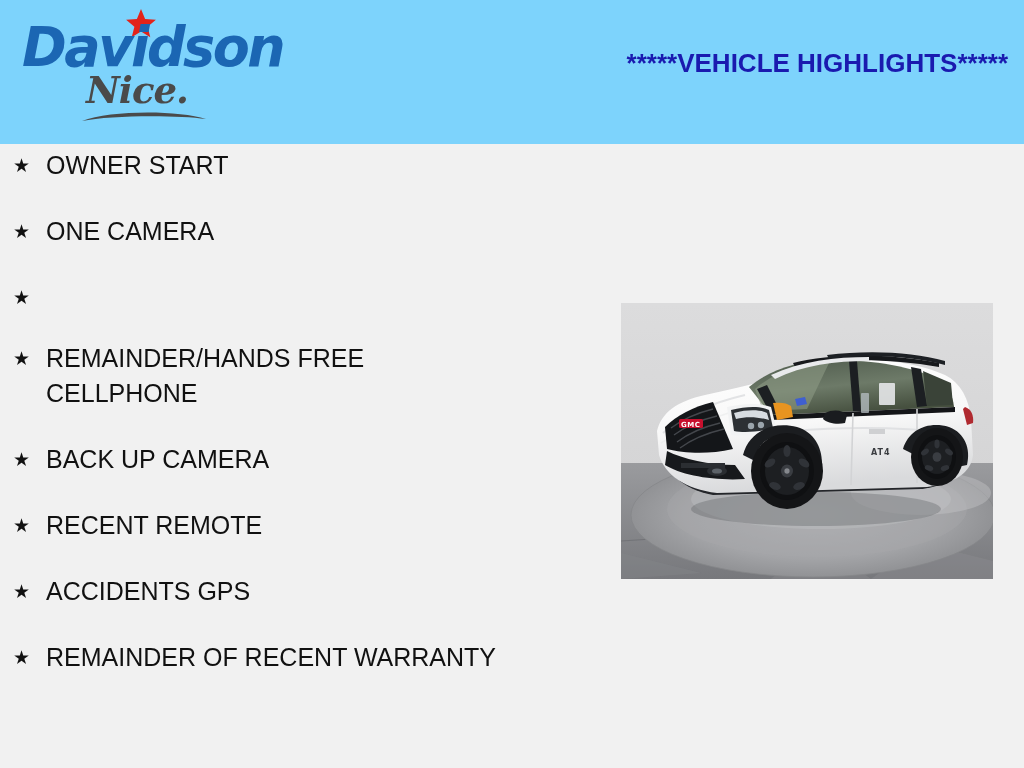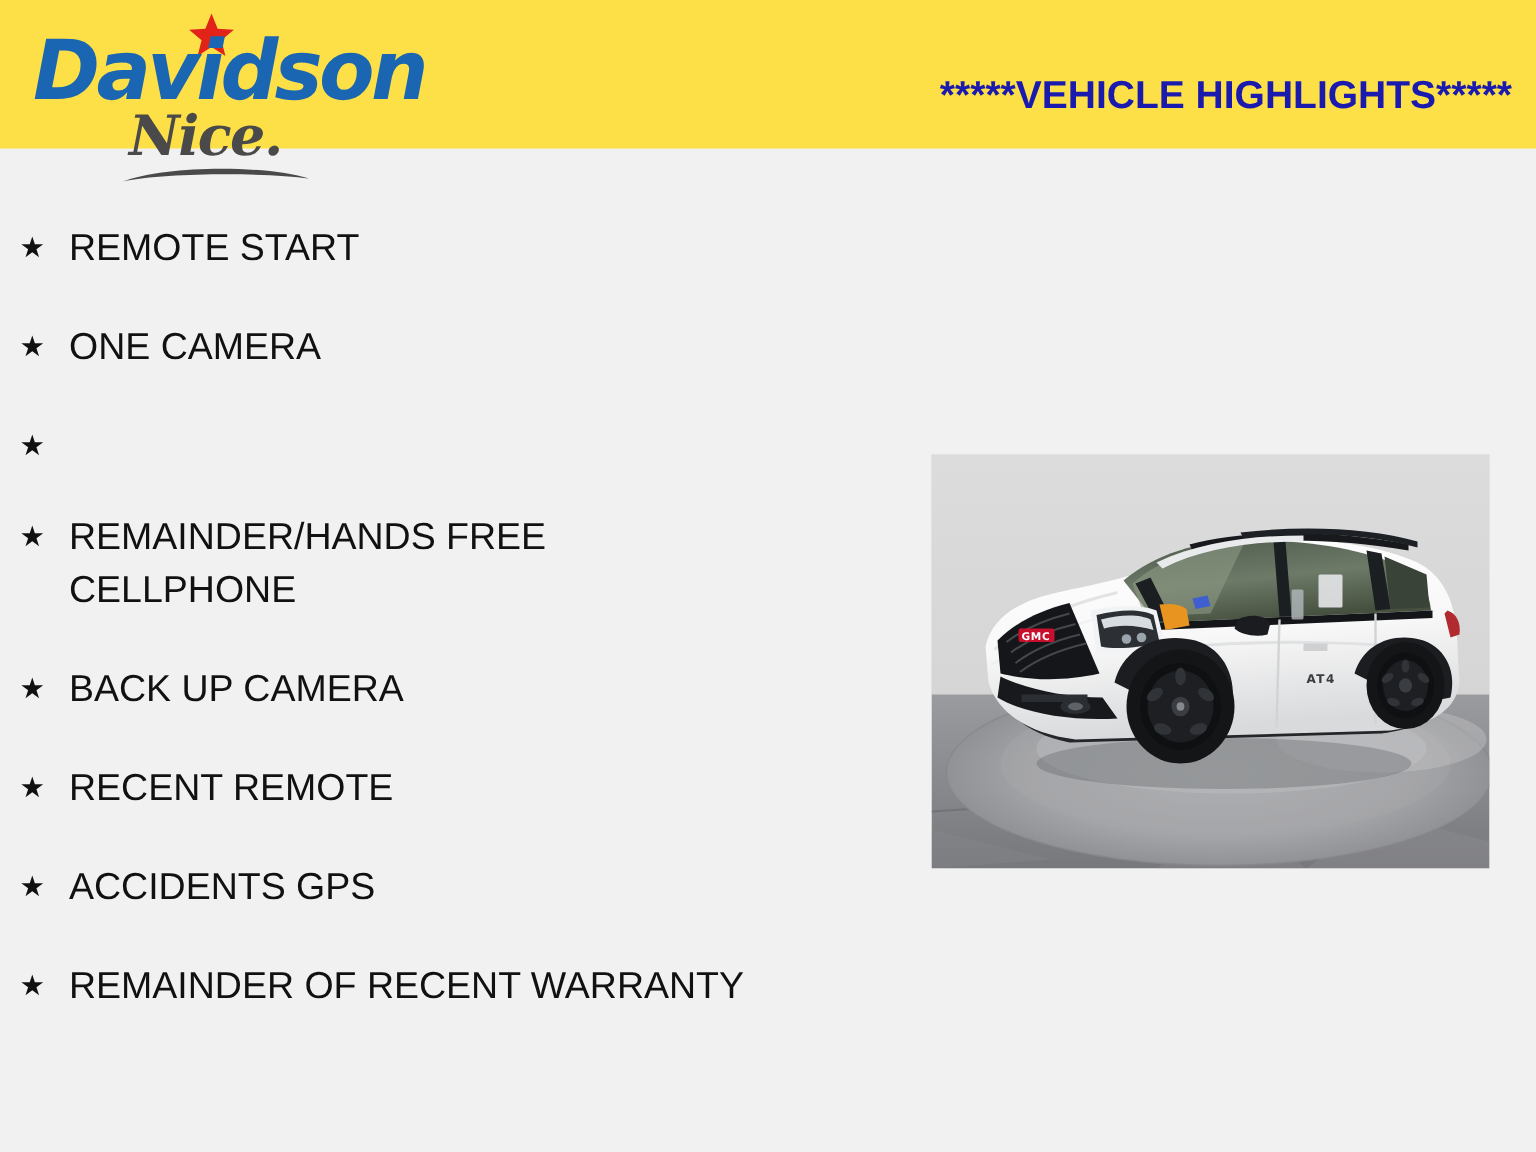--- a/index.html
+++ b/index.html
@@ -21,22 +21,22 @@
     width: 1024px;
     height: 768px;
     background: #f1f1f1;
   }
 
   
   .header {
     position: absolute;
     left: 0; top: 0;
     width: 1024px;
-    height: 99px;
-    background: #fde047;
+    height: 144px;
+    background: #7dd3fc;
   }
 
   
   .logo {
     position: absolute;
     left: 14px;
     top: 4px;
     width: 260px;
     height: 122px;
   }
@@ -176,21 +176,21 @@
     </div>
 
     <div class="page-title">*****VEHICLE HIGHLIGHTS*****</div>
 
   </div>
 
   <ul class="highlights">
 
     <li class="highlight-item">
       <span class="highlight-bullet">★</span>
-      <span class="highlight-label">REMOTE START</span>
+      <span class="highlight-label">OWNER START</span>
     </li>
 
     <li class="highlight-item">
       <span class="highlight-bullet">★</span>
       <span class="highlight-label">ONE CAMERA</span>
     </li>
 
     <li class="highlight-item">
       <span class="highlight-bullet">★</span>
     </li>

